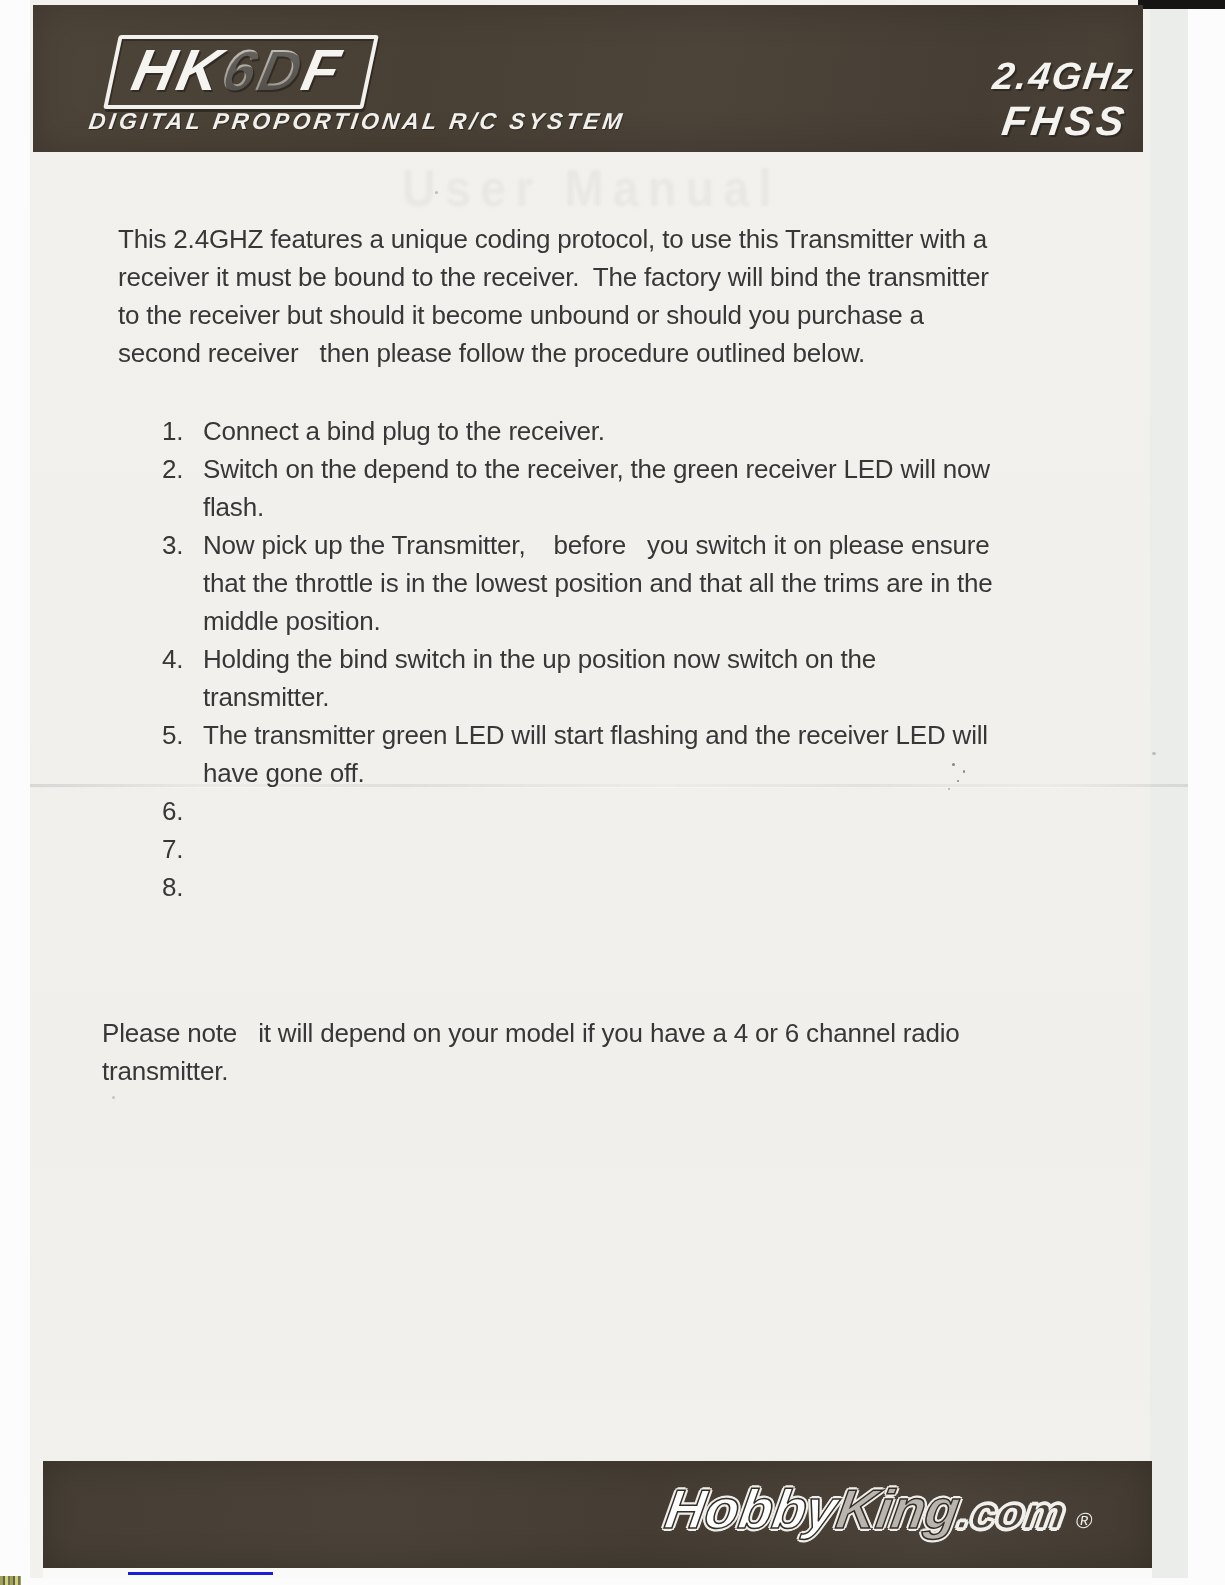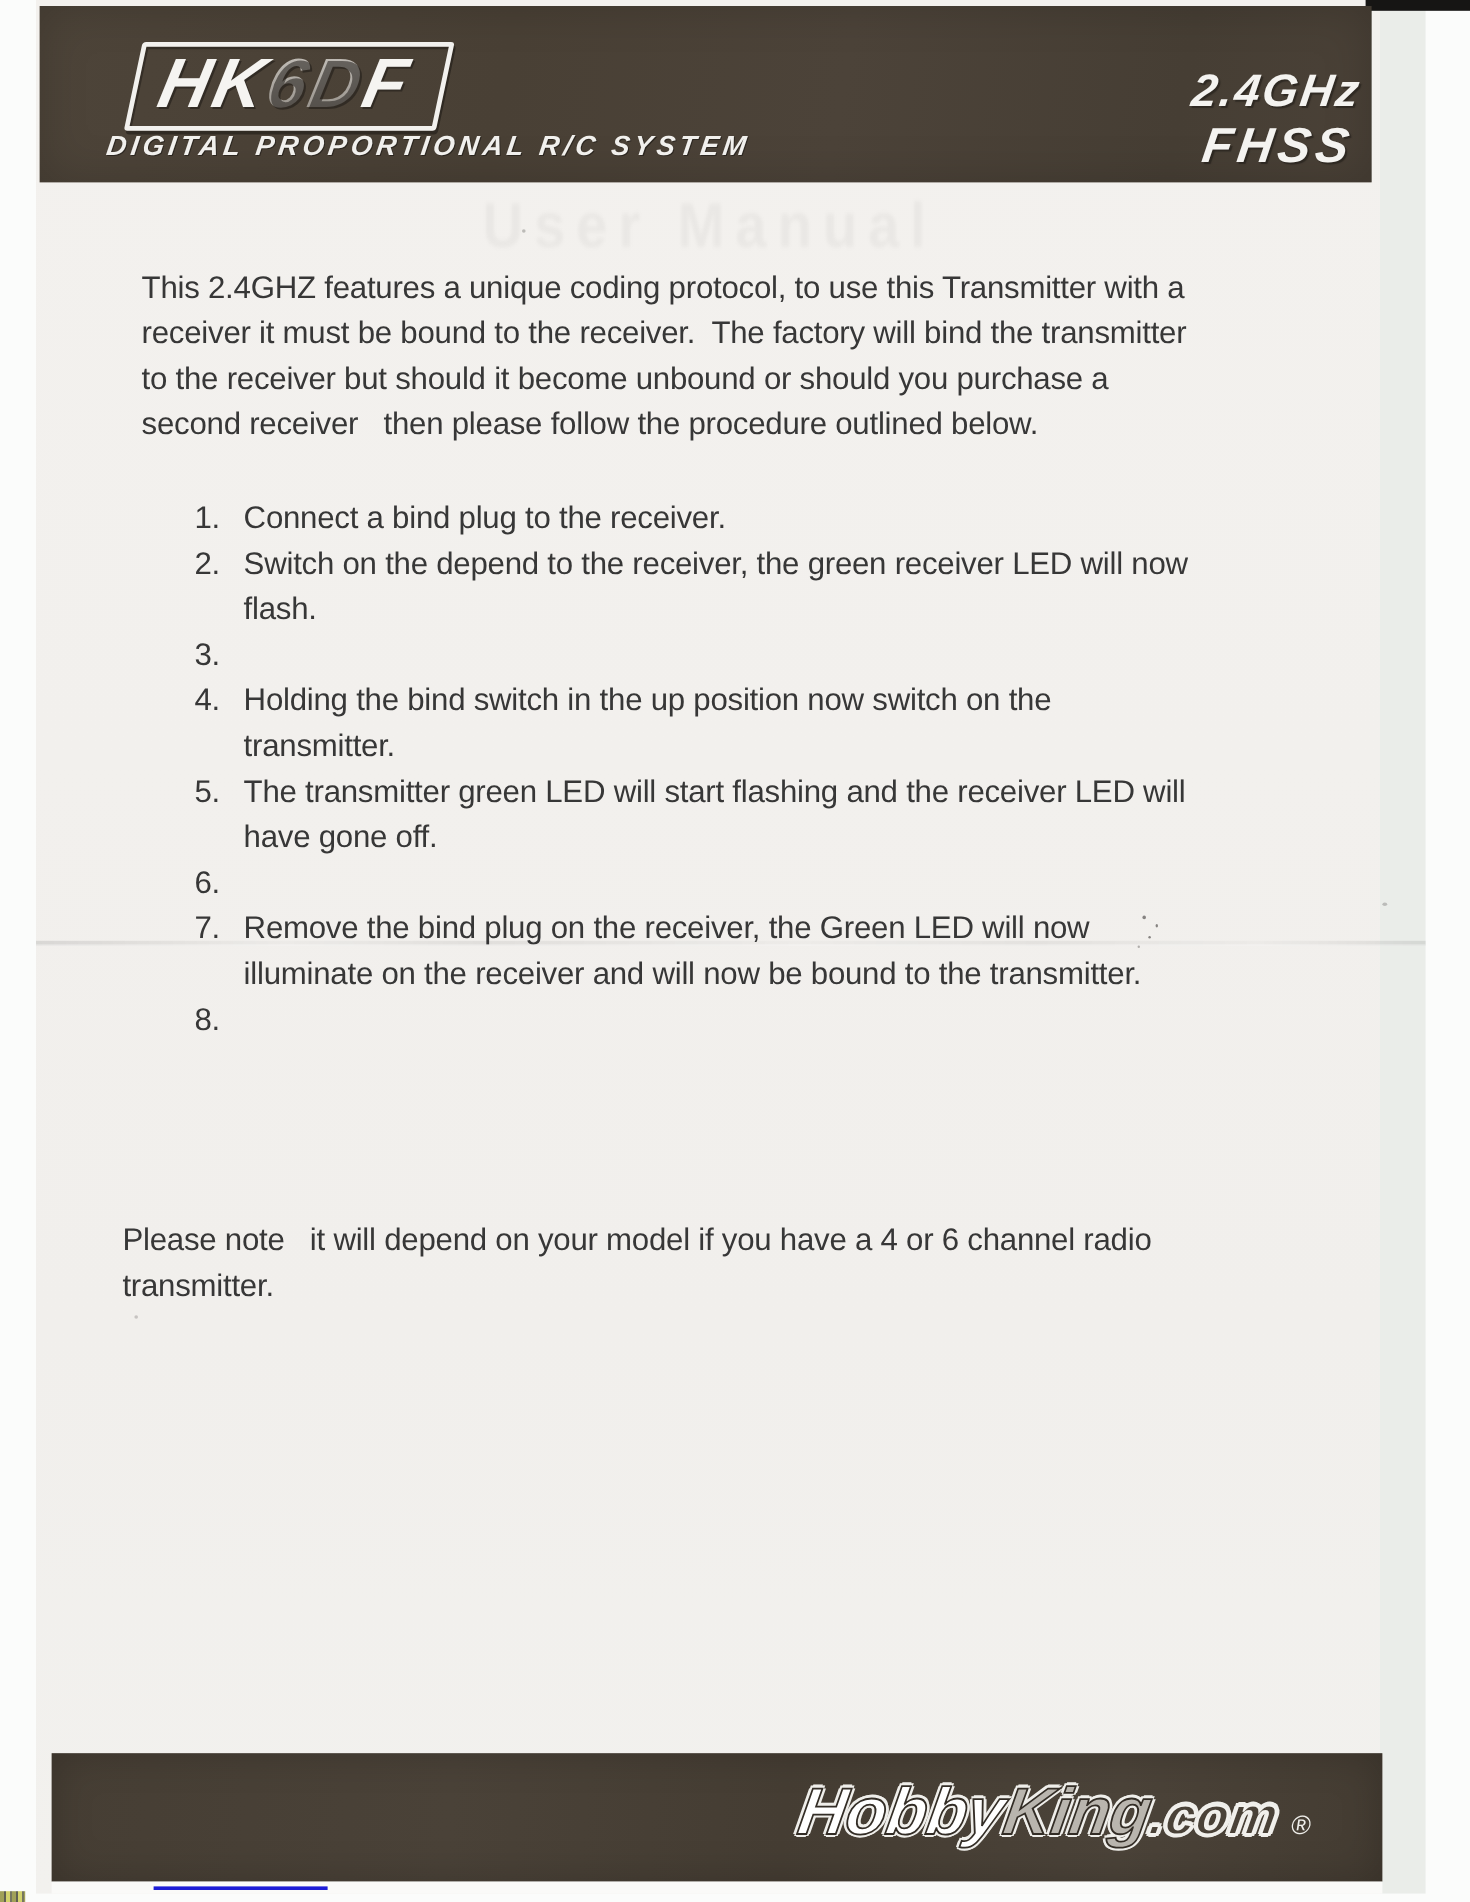--- a/index.html
+++ b/index.html
@@ -170,38 +170,39 @@
       <span class="step-num">1.</span>
       <span class="step-text">Connect a bind plug to the receiver.</span>
     </div>
     <div class="step">
       <span class="step-num">2.</span>
       <span class="step-text">Switch on the depend to the receiver, the green receiver LED will now
 flash.</span>
     </div>
     <div class="step">
       <span class="step-num">3.</span>
+      <span class="step-text">Now pick up the Transmitter,    before   you switch it on please ensure
+that the throttle is in the lowest position and that all the trims are in the
+middle position.</span>
     </div>
     <div class="step">
       <span class="step-num">4.</span>
       <span class="step-text">Holding the bind switch in the up position now switch on the
 transmitter.</span>
     </div>
     <div class="step">
       <span class="step-num">5.</span>
       <span class="step-text">The transmitter green LED will start flashing and the receiver LED will
 have gone off.</span>
     </div>
     <div class="step">
       <span class="step-num">6.</span>
     </div>
     <div class="step">
       <span class="step-num">7.</span>
-      <span class="step-text">Remove the bind plug on the receiver, the Green LED will now
-illuminate on the receiver and will now be bound to the transmitter.</span>
     </div>
     <div class="step">
       <span class="step-num">8.</span>
     </div>
   </div>
 
   <div class="note doc-text">Please note   it will depend on your model if you have a 4 or 6 channel radio
 transmitter.</div>
 
   <div class="crease"></div>

